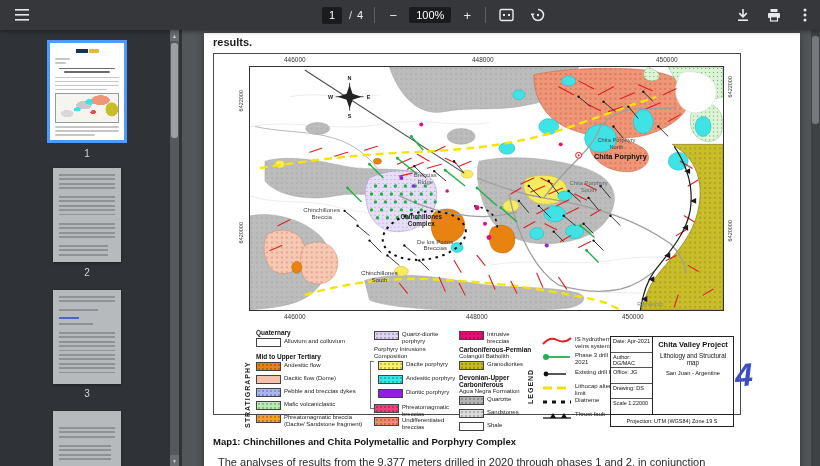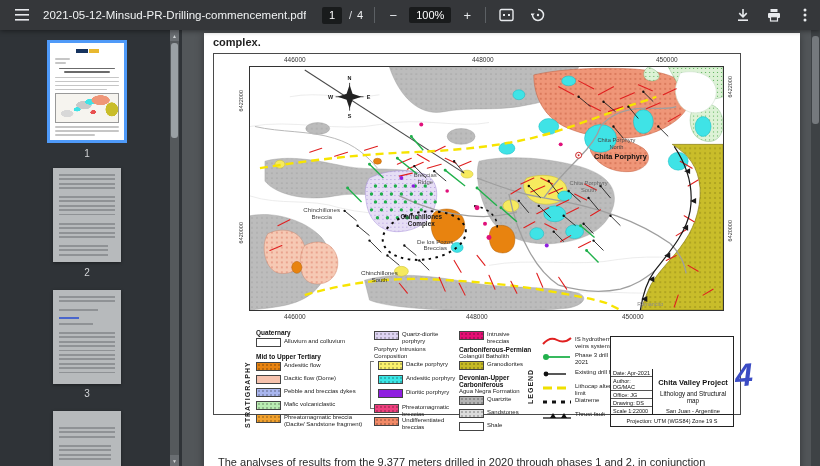--- a/index.html
+++ b/index.html
@@ -75,21 +75,21 @@
   .sym{width:30px;height:10px;flex:none;display:flex;align-items:center;}
   .lt2{font-size:6px;line-height:6.5px;color:#222;width:54px;}
 
   
   .tblock{position:absolute;left:396px;top:282px;width:124px;height:91px;border:1px solid #222;
           background:#fff;display:flex;flex-direction:column;font-size:5.5px;color:#111;}
   .tb-row1{height:16px;display:flex;border-bottom:1px solid #222;flex:none;}
   .tb-logo{width:42px;border-right:1px solid #222;display:flex;align-items:center;justify-content:center;
            font-weight:bold;font-size:8px;letter-spacing:.2px;}
   .tb-co{flex:1;display:flex;align-items:center;justify-content:center;font-size:5.6px;}
-  .tb-mid{flex:1;display:flex;align-items:flex-end;}
+  .tb-mid{flex:1;display:flex;}
   .tb-meta{width:42px;border-right:1px solid #222;display:flex;flex-direction:column;}
   .tb-meta div{flex:1;border-bottom:1px solid #555;padding:1px 0 0 2px;}
   .tb-meta div:last-child{border-bottom:none;}
   .tb-proj{height:12px;border-top:1px solid #222;display:flex;align-items:center;justify-content:center;flex:none;}
   .tb-right2{flex:1;text-align:center;padding-top:2px;}
   .tb-project{font-weight:bold;font-size:7.5px;margin-top:1px;}
   .tb-mapname{font-size:6.3px;margin-top:3px;line-height:7px;padding:0 6px;}
   .tb-loc{font-size:5.8px;margin-top:4px;}
 
   .caption{position:absolute;left:9px;top:403px;font-size:9.5px;font-weight:bold;color:#111;}
@@ -108,21 +108,20 @@
   <div class="toolbar">
     <div class="tb-icon hamburger">
       <svg width="14" height="12" viewBox="0 0 14 12">
           <g fill="#e8eaed">
             <rect y="0" width="14" height="1.6"></rect>
             <rect y="5" width="14" height="1.6"></rect>
             <rect y="10" width="14" height="1.6"></rect>
           </g>
         </svg>
     </div>
-    <div class="fname">2021-05-12-Minsud-PR-Drilling-commencement.pdf</div>
 
     <div class="tb-center">
       <div class="pagebox">1</div>
       <span class="slash">/</span>
       <span>4</span>
       <div class="vsep"></div>
       <div class="zbtn">−</div>
       <div class="zoombox">100%</div>
       <div class="zbtn">+</div>
       <div class="vsep"></div>
@@ -218,21 +217,21 @@
 
     <div class="sb-scroll">
       <div class="sb-btn" style="top:0">▲</div>
       <div class="sb-thumb" style="top:13px;height:95px"></div>
       <div class="sb-btn" style="bottom:0">▼</div>
     </div>
   </div>
 
   <div class="viewer">
     <div class="page">
-      <div class="intro">complex.</div>
+      <div class="intro">results.</div>
 
       <div class="figure">
 
         <span class="coord" style="left:70px;top:2px">446000</span>
         <span class="coord" style="left:258px;top:2px">448000</span>
         <span class="coord" style="left:442px;top:2px">450000</span>
         <span class="coord" style="left:70px;top:259px">446000</span>
         <span class="coord" style="left:252px;top:259px">448000</span>
         <span class="coord" style="left:408px;top:259px">450000</span>
         <span class="vcoord" style="left:24px;top:36px">6422000</span>
@@ -573,20 +572,21 @@
             <div class="tb-right2">
               <div class="tb-project">Chita Valley Project</div>
               <div class="tb-mapname">Lithology and Structural map</div>
               <div class="tb-loc">San Juan - Argentine</div>
             </div>
           </div>
           <div class="tb-proj">Projection: UTM (WGS84) Zone 19 S</div>
         </div>
       </div>
 
+      <div class="caption">Map1: Chinchillones and Chita Polymetallic and Porphyry Complex</div>
       <div class="bodytext">The analyses of results from the 9,377 meters drilled in 2020 through phases 1 and 2, in conjunction</div>
       <div class="bluemark">4</div>
     </div>
 
     <div class="main-scroll" style="left:629px;top:0">
       <div class="main-thumb"></div>
     </div>
   </div>
 </div>
 

